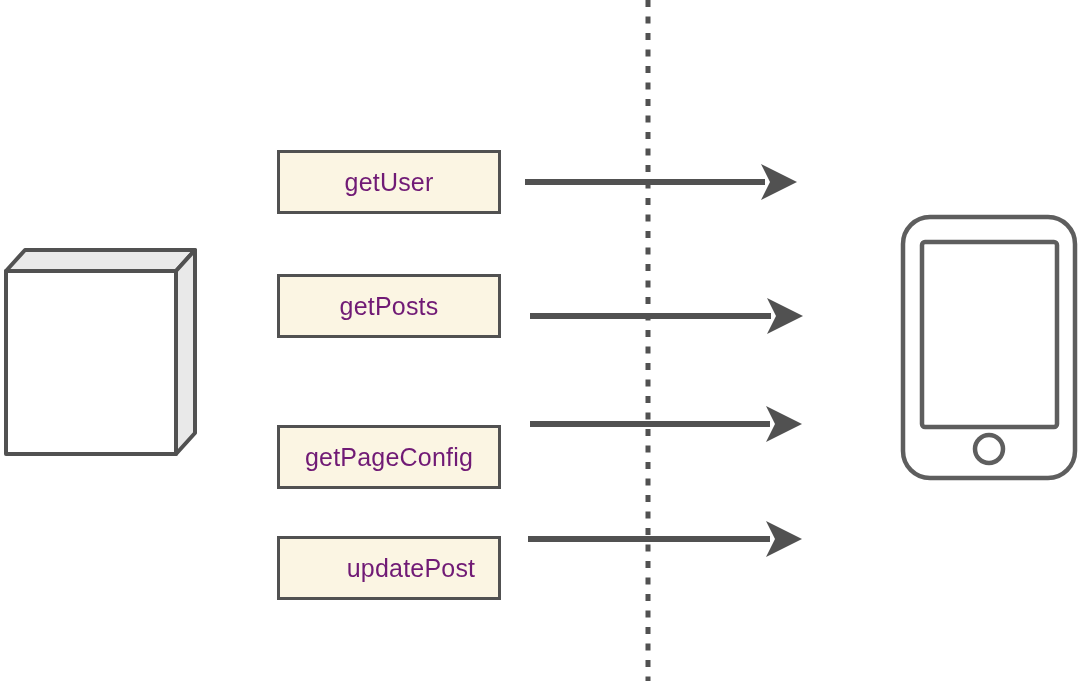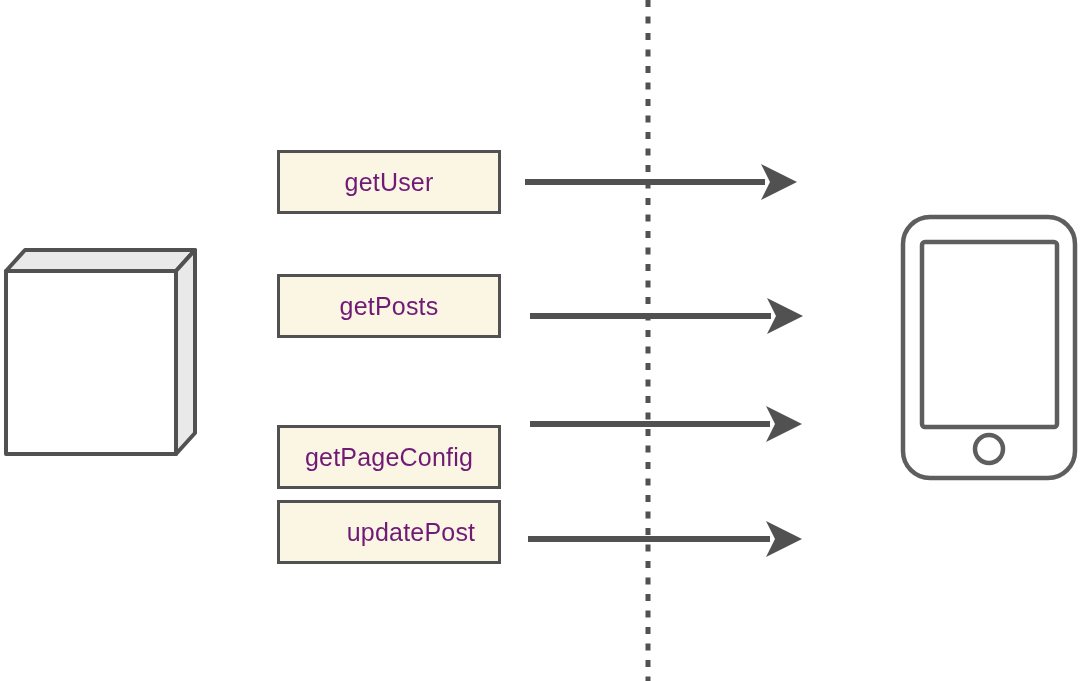--- a/index.html
+++ b/index.html
@@ -36,21 +36,21 @@
   }
   .node span {
     font-size: 25px;
     color: #701a75;
     letter-spacing: 0.2px;
     white-space: nowrap;
   }
   .node-1 { top: 150px; }
   .node-2 { top: 274px; text-align: right; }
   .node-3 { top: 389px; margin-top: 36px; }
-  .node-4 { top: 500px; padding-left: 44px; }
+  .node-4 { top: 536px; padding-left: 44px; }
 </style>
 </head>
 <body>
 
 <div class="canvas">
 
   <svg class="diagram-svg" viewBox="0 0 1080 681" xmlns="http://www.w3.org/2000/svg">
     <defs>
       <marker id="arrowhead" markerUnits="userSpaceOnUse" markerWidth="40" markerHeight="38" refX="4" refY="18" orient="auto">
         <polygon points="0,0 36,18 0,36 9,18" fill="#515151"></polygon>

